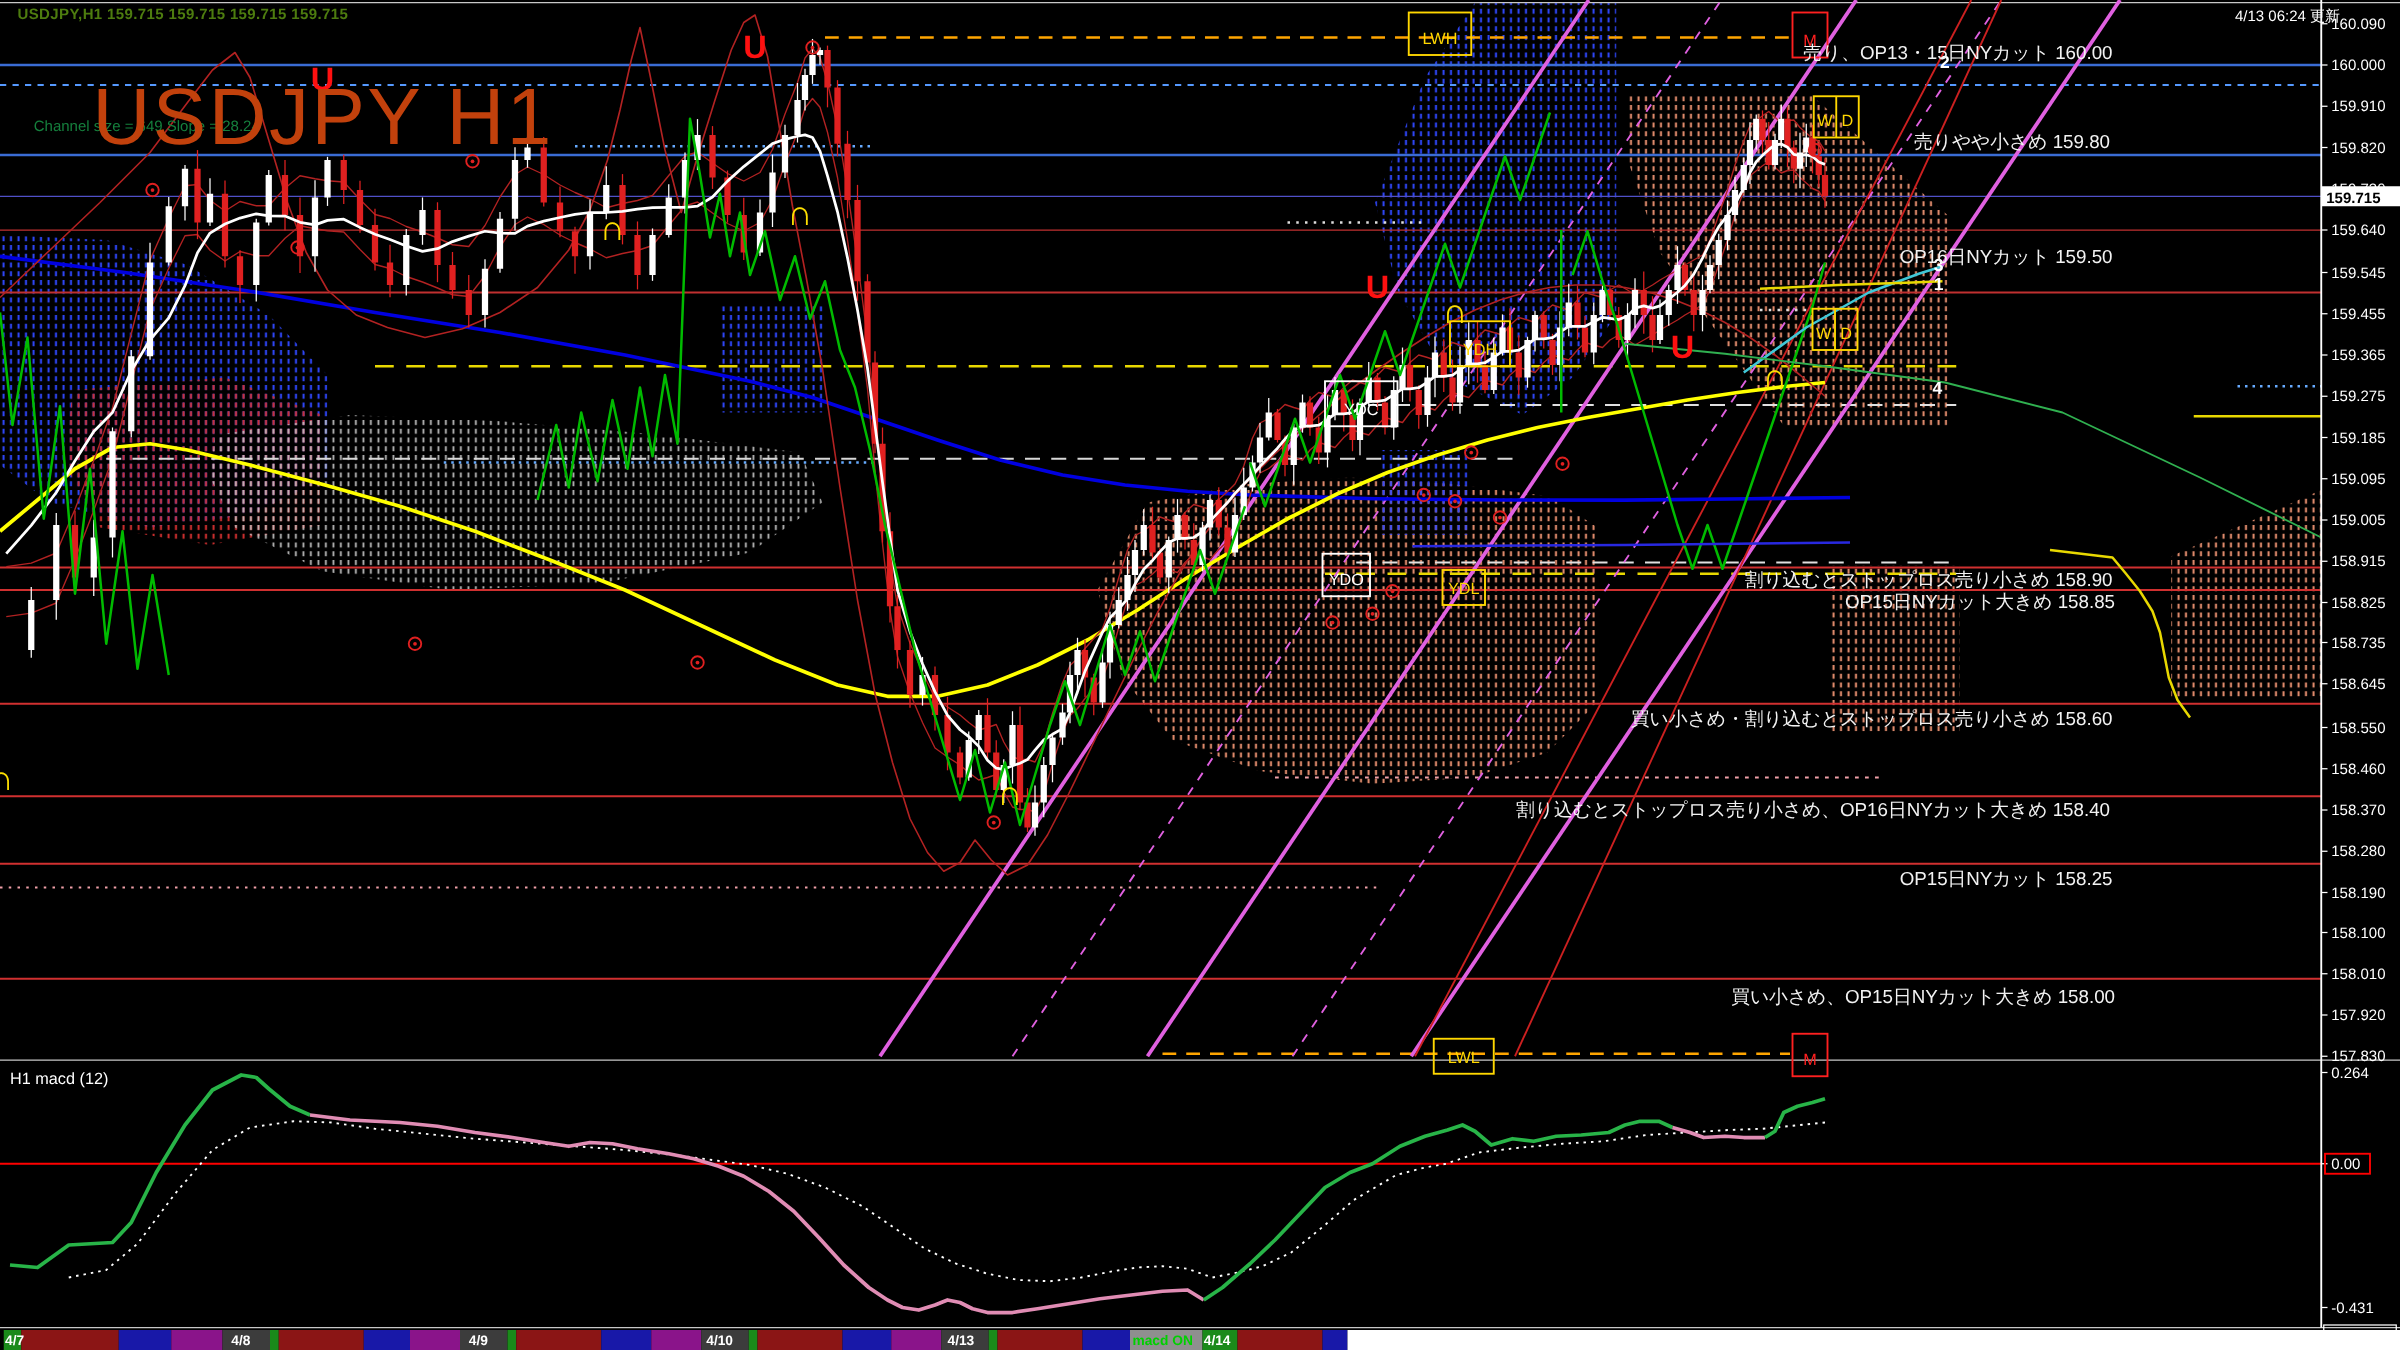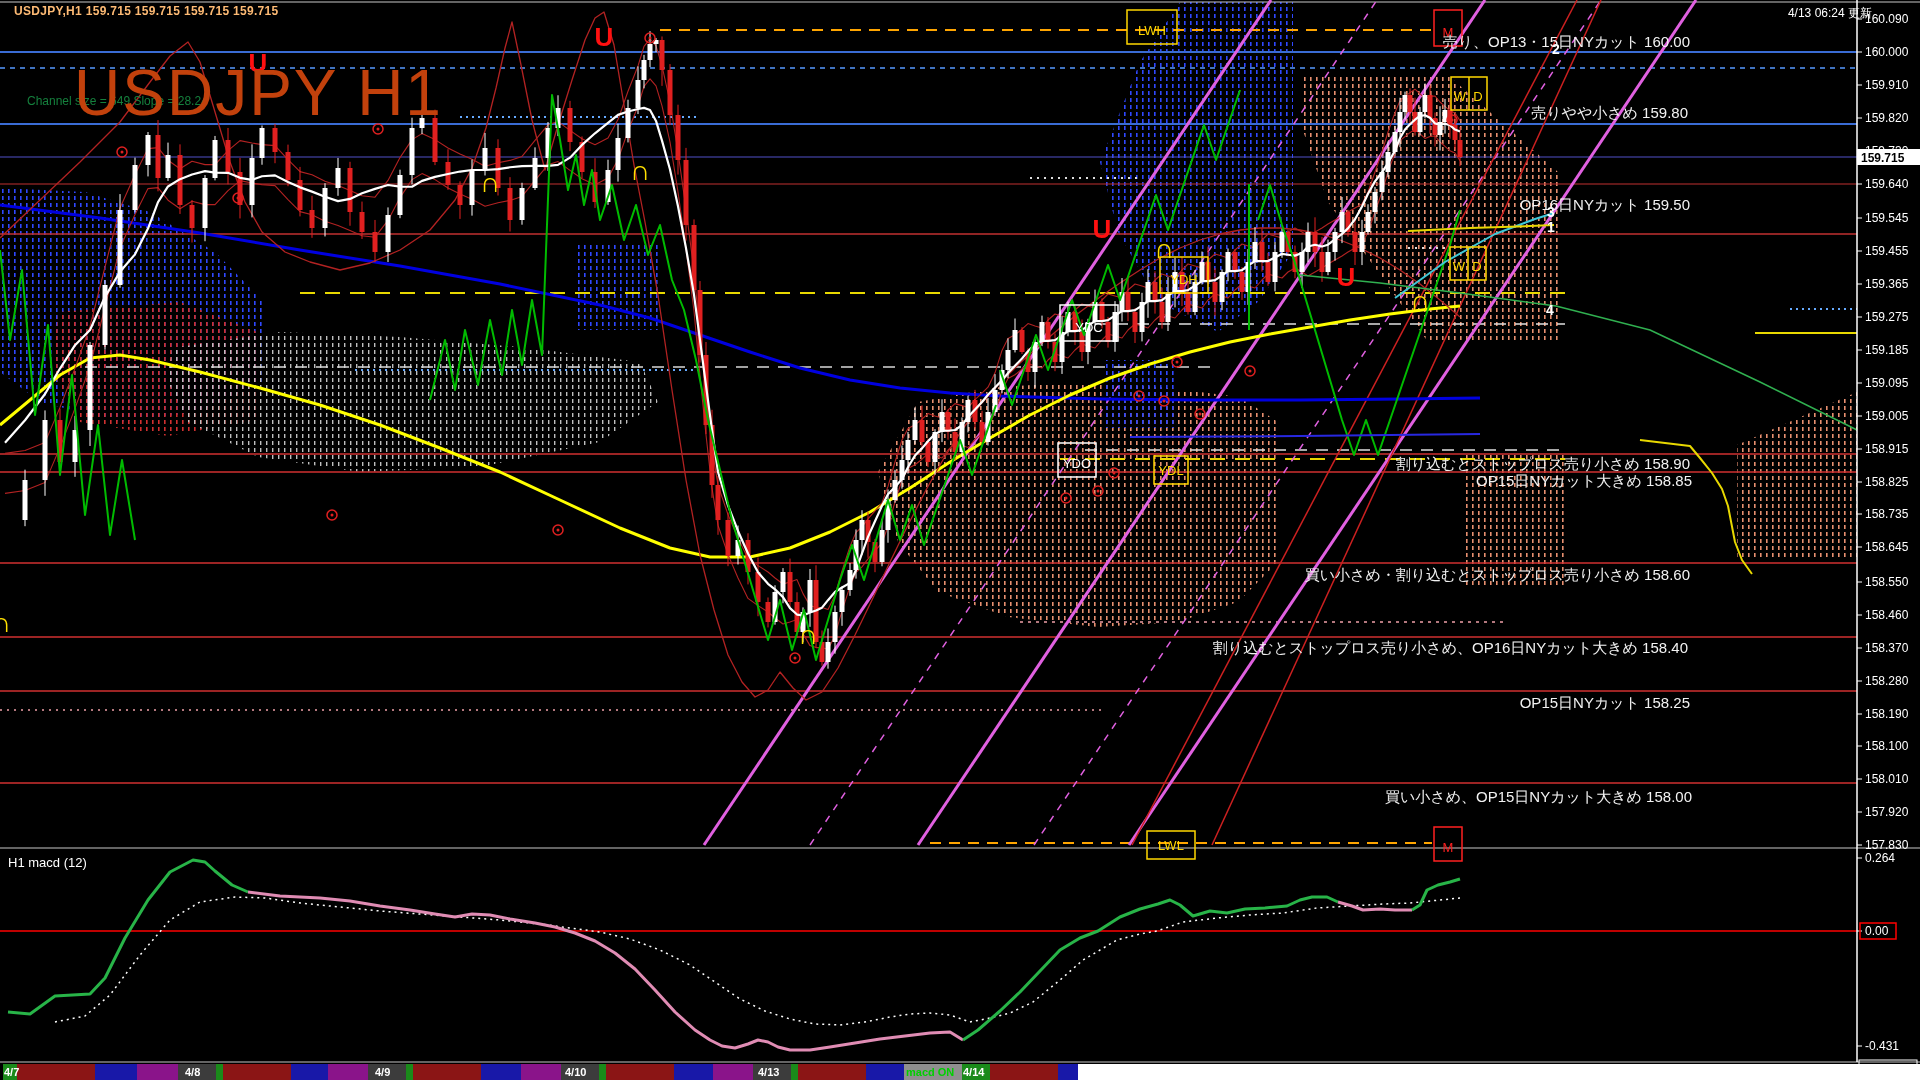--- a/index.html
+++ b/index.html
@@ -1,20 +1,20 @@
 <!DOCTYPE html>
 <html><head>
 <meta charset="utf-8">
 <style>
   html,body{margin:0;padding:0;background:#000;}
   .screen{position:relative;width:1920px;height:1080px;background:#000;overflow:hidden;
           font-family:"Liberation Sans",sans-serif;}
   svg{position:absolute;left:0;top:0;}
   .ov{position:absolute;white-space:nowrap;}
-  .title-bar{left:14px;top:4px;font-size:12px;font-weight:bold;color:#fdba74;letter-spacing:.3px;}
+  .title-bar{left:14px;top:4px;font-size:12px;font-weight:bold;color:#4d7c0f;letter-spacing:.3px;}
   .update-time{right:48px;top:5px;font-size:12px;color:#fff;text-align:right;}
   .channel-info{left:27px;top:94px;font-size:12px;color:#15803d;}
   .watermark{left:56px;top:56px;font-size:64px;color:#c2410c;letter-spacing:2px;margin-left:18px;}
   .macd-label{left:8px;top:855px;font-size:13px;color:#fff;}
 </style>
 </head>
 <body>
 
 <div class="screen">
   <svg id="chart" width="1920" height="1080" viewBox="0 0 1920 1080">

